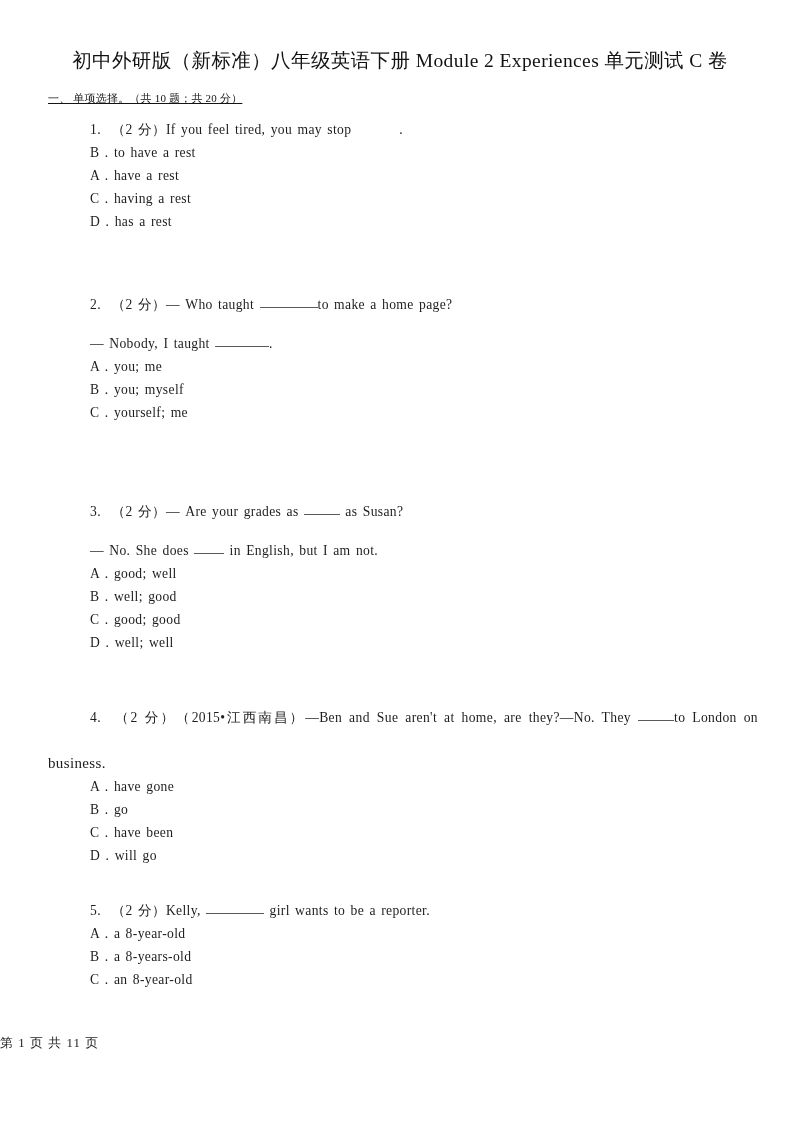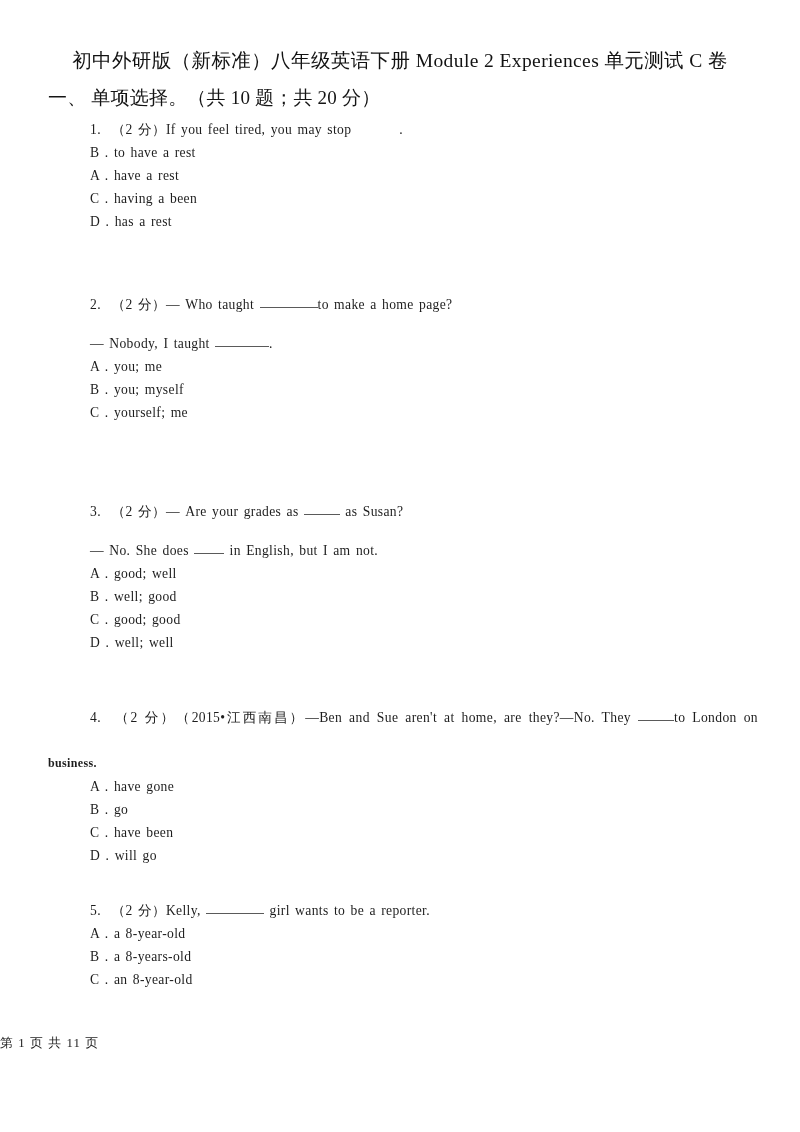--- a/index.html
+++ b/index.html
@@ -34,25 +34,26 @@
     letter-spacing: 0.4px;
     color: #121212;
     white-space: nowrap;
   }
 
   
   .section-head {
     position: absolute;
     left: 48px;
     top: 86px;
-    font-size: 19px;
+    font-size: 11px;
     line-height: 24px;
     letter-spacing: 0.2px;
     color: #141414;
     white-space: nowrap;
+    text-decoration: underline;
   }
 
   
   .qblock {
     position: absolute;
     left: 48px;
     width: 710px;
   }
   .qstem {
     font-size: 13.6px;
@@ -66,27 +67,26 @@
   }
   .qstem.two-line {
     text-align: justify;
   }
   .qstem.two-line::after {
     content: "";
     display: inline-block;
     width: 100%;
   }
   .qline2 {
-    font-size: 12px;
+    font-size: 15px;
     line-height: 23px;
     color: #1d1d1d;
     letter-spacing: 0.35px;
     word-spacing: 1.6px;
     text-indent: 0;
-    font-weight: bold;
   }
   .qsub {
     font-size: 13.6px;
     line-height: 23px;
     color: #1d1d1d;
     letter-spacing: 0.35px;
     word-spacing: 1.6px;
     margin-left: 42px;
     margin-top: 16px;
   }
@@ -137,21 +137,21 @@
   <div class="doc-title">初中外研版（新标准）八年级英语下册 Module 2 Experiences 单元测试 C 卷</div>
 
   <div class="section-head">一、 单项选择。（共 10 题；共 20 分）</div>
 
   <div class="qblock" style="top:118px;">
     <div class="qstem">
       <span>1.</span><span>&nbsp;&nbsp;</span><span>（2 分）</span><span>If you feel tired, you may stop</span><span class="blank gap"></span><span>.</span>
     </div>
     <div class="opt"><span class="optlabel">B .</span>&nbsp;<span>to have a rest</span></div>
     <div class="opt"><span class="optlabel">A .</span>&nbsp;<span>have a rest</span></div>
-    <div class="opt"><span class="optlabel">C .</span>&nbsp;<span>having a been</span></div>
+    <div class="opt"><span class="optlabel">C .</span>&nbsp;<span>having a rest</span></div>
     <div class="opt"><span class="optlabel">D .</span>&nbsp;<span>has a rest</span></div>
   </div>
 
   <div class="qblock" style="top:293px;">
     <div class="qstem">
       <span>2.</span><span>&nbsp;&nbsp;</span><span>（2 分）</span><span>— Who taught</span>&nbsp;<span class="blank w-long"></span><span>to make a home page?</span>
     </div>
     <div class="qsub">
       <span>— Nobody, I taught</span>&nbsp;<span class="blank w-mid"></span><span>.</span>
     </div>

